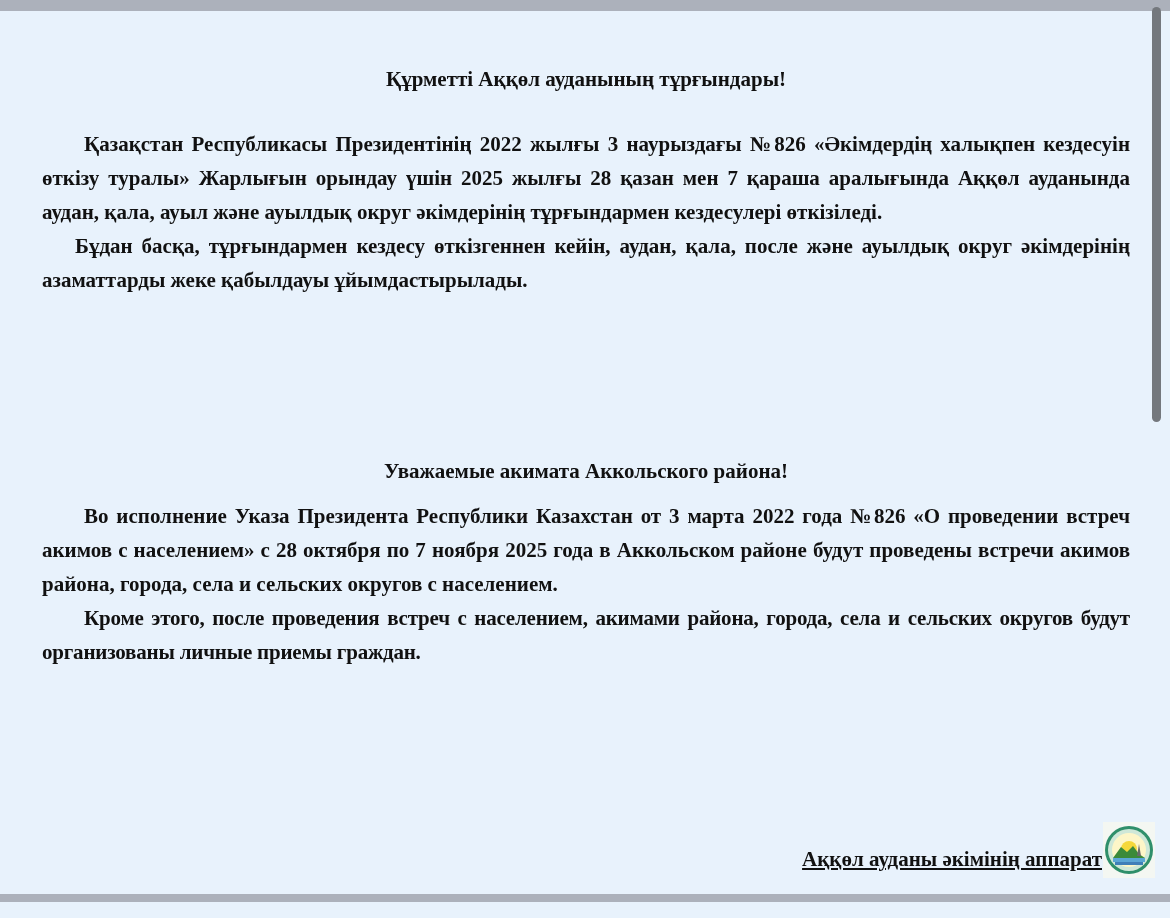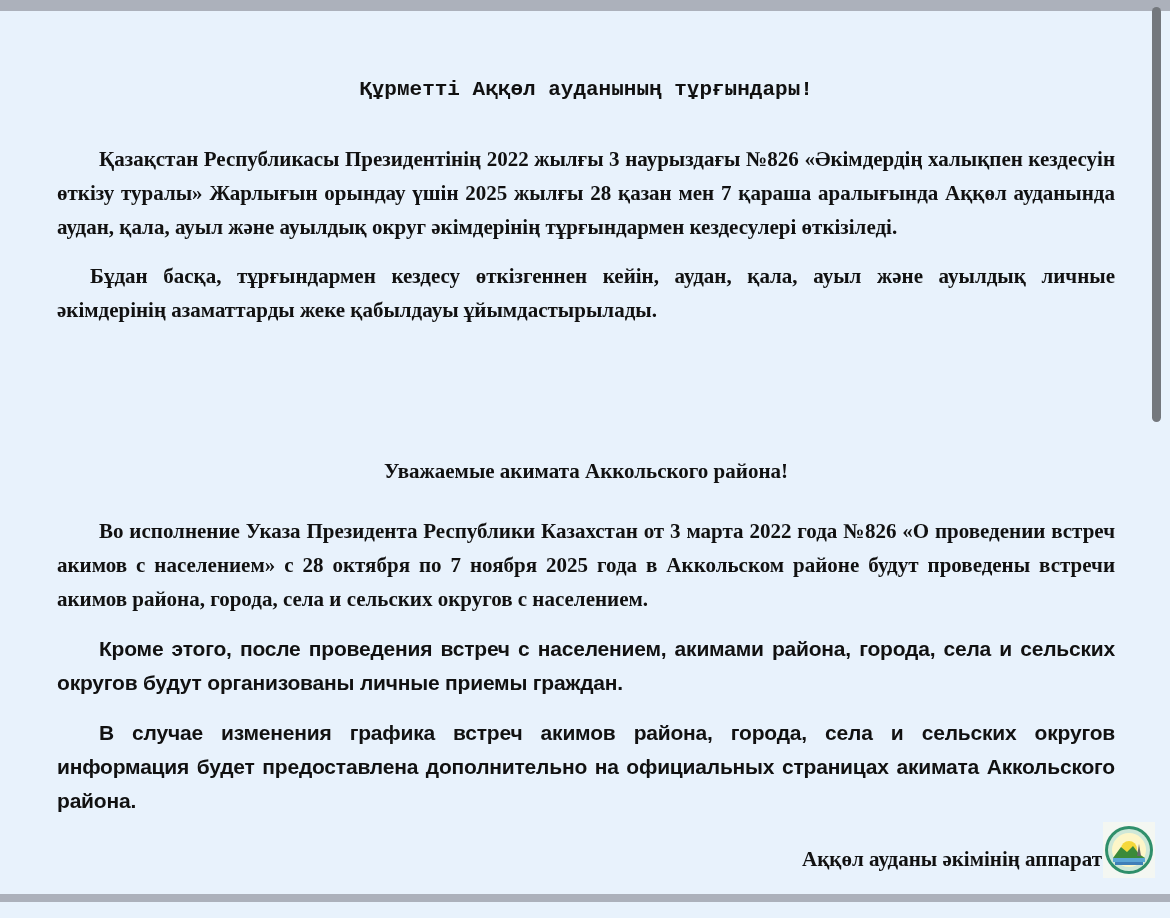--- a/index.html
+++ b/index.html
@@ -39,71 +39,71 @@
       left: 41px; top: 58px;
       width: 1090px;
     }
     .heading {
       font-weight: bold;
       font-size: 21px;
       text-align: center;
       line-height: 34px;
       margin: 0;
     }
-    .h-kz { position: absolute; top: 15px; left: 0; width: 1090px; font-family: Liberation Mono, monospace; }
+    .h-kz { position: absolute; top: 4px; left: 0; width: 1090px; }
     .h-ru { position: absolute; top: 396px; left: 0; width: 1090px; }
     .para {
       font-weight: bold;
       font-size: 21px;
       line-height: 33.8px;
       text-align: justify;
-      margin: 16px;
+      margin: 1px;
       text-indent: 42px;
     }
     .block-kz { position: absolute; top: 69px; left: 0; width: 1090px; }
     .block-ru { position: absolute; top: 441px; left: 0; width: 1090px; }
     .block-ru .para.narrow {
-      font-family: Liberation Sans, sans-serif;
+      font-family: Liberation Serif, serif;
       letter-spacing: -0.2px;
     }
     .p2 { text-indent: 33px; }
     .p3 { text-indent: 45px; }
     .signature {
       position: absolute;
       top: 842px;
       right: 68px;
       font-weight: bold;
       font-size: 21px;
       line-height: 34px;
+      text-decoration: underline;
     }
     .logo {
       position: absolute;
       left: 1103px; top: 822px;
       width: 52px; height: 56px;
     }
   </style>
 </head>
 <body>
 
 <div class="top-bar"></div>
 
 <div class="page">
   <h1 class="heading h-kz">Құрметті Аққөл ауданының тұрғындары!</h1>
 
   <div class="block-kz">
     <p class="para">Қазақстан Республикасы Президентінің 2022 жылғы 3 наурыздағы №826 «Әкімдердің халықпен кездесуін өткізу туралы» Жарлығын орындау үшін  2025 жылғы 28 қазан мен 7 қараша аралығында Аққөл ауданында аудан, қала, ауыл және ауылдық округ әкімдерінің тұрғындармен кездесулері өткізіледі.</p>
-    <p class="para p2">Бұдан басқа, тұрғындармен кездесу өткізгеннен кейін, аудан, қала, ауыл және ауылдық личные әкімдерінің  азаматтарды жеке қабылдауы ұйымдастырылады.</p>
+    <p class="para p2">Бұдан басқа, тұрғындармен кездесу өткізгеннен кейін, аудан, қала, после және ауылдық округ әкімдерінің  азаматтарды жеке қабылдауы ұйымдастырылады.</p>
   </div>
 
   <h1 class="heading h-ru">Уважаемые акимата Аккольского района!</h1>
 
   <div class="block-ru">
     <p class="para">Во исполнение Указа Президента Республики Казахстан от 3 марта 2022 года №826 «О проведении встреч акимов с населением» с 28 октября по 7 ноября 2025 года в Аккольском районе будут проведены встречи акимов района, города, села и сельских округов с населением.</p>
     <p class="para narrow">Кроме этого, после проведения  встреч с населением, акимами района, города, села и сельских округов будут организованы личные приемы граждан.</p>
-    <p class="para narrow">В случае изменения графика встреч акимов района, города, села и сельских округов информация будет предоставлена дополнительно на официальных страницах акимата Аккольского района.</p>
   </div>
 </div>
 
 <div class="signature">Аққөл ауданы әкімінің аппарат</div>
 
 <div class="logo">
   <svg width="52" height="56" viewBox="0 0 52 56">
     <rect x="0" y="0" width="52" height="56" fill="#f4f7f2"></rect>
     <circle cx="26" cy="28" r="24" fill="#2f8f6a"></circle>
     <circle cx="26" cy="28" r="21" fill="#cfe8d8"></circle>

